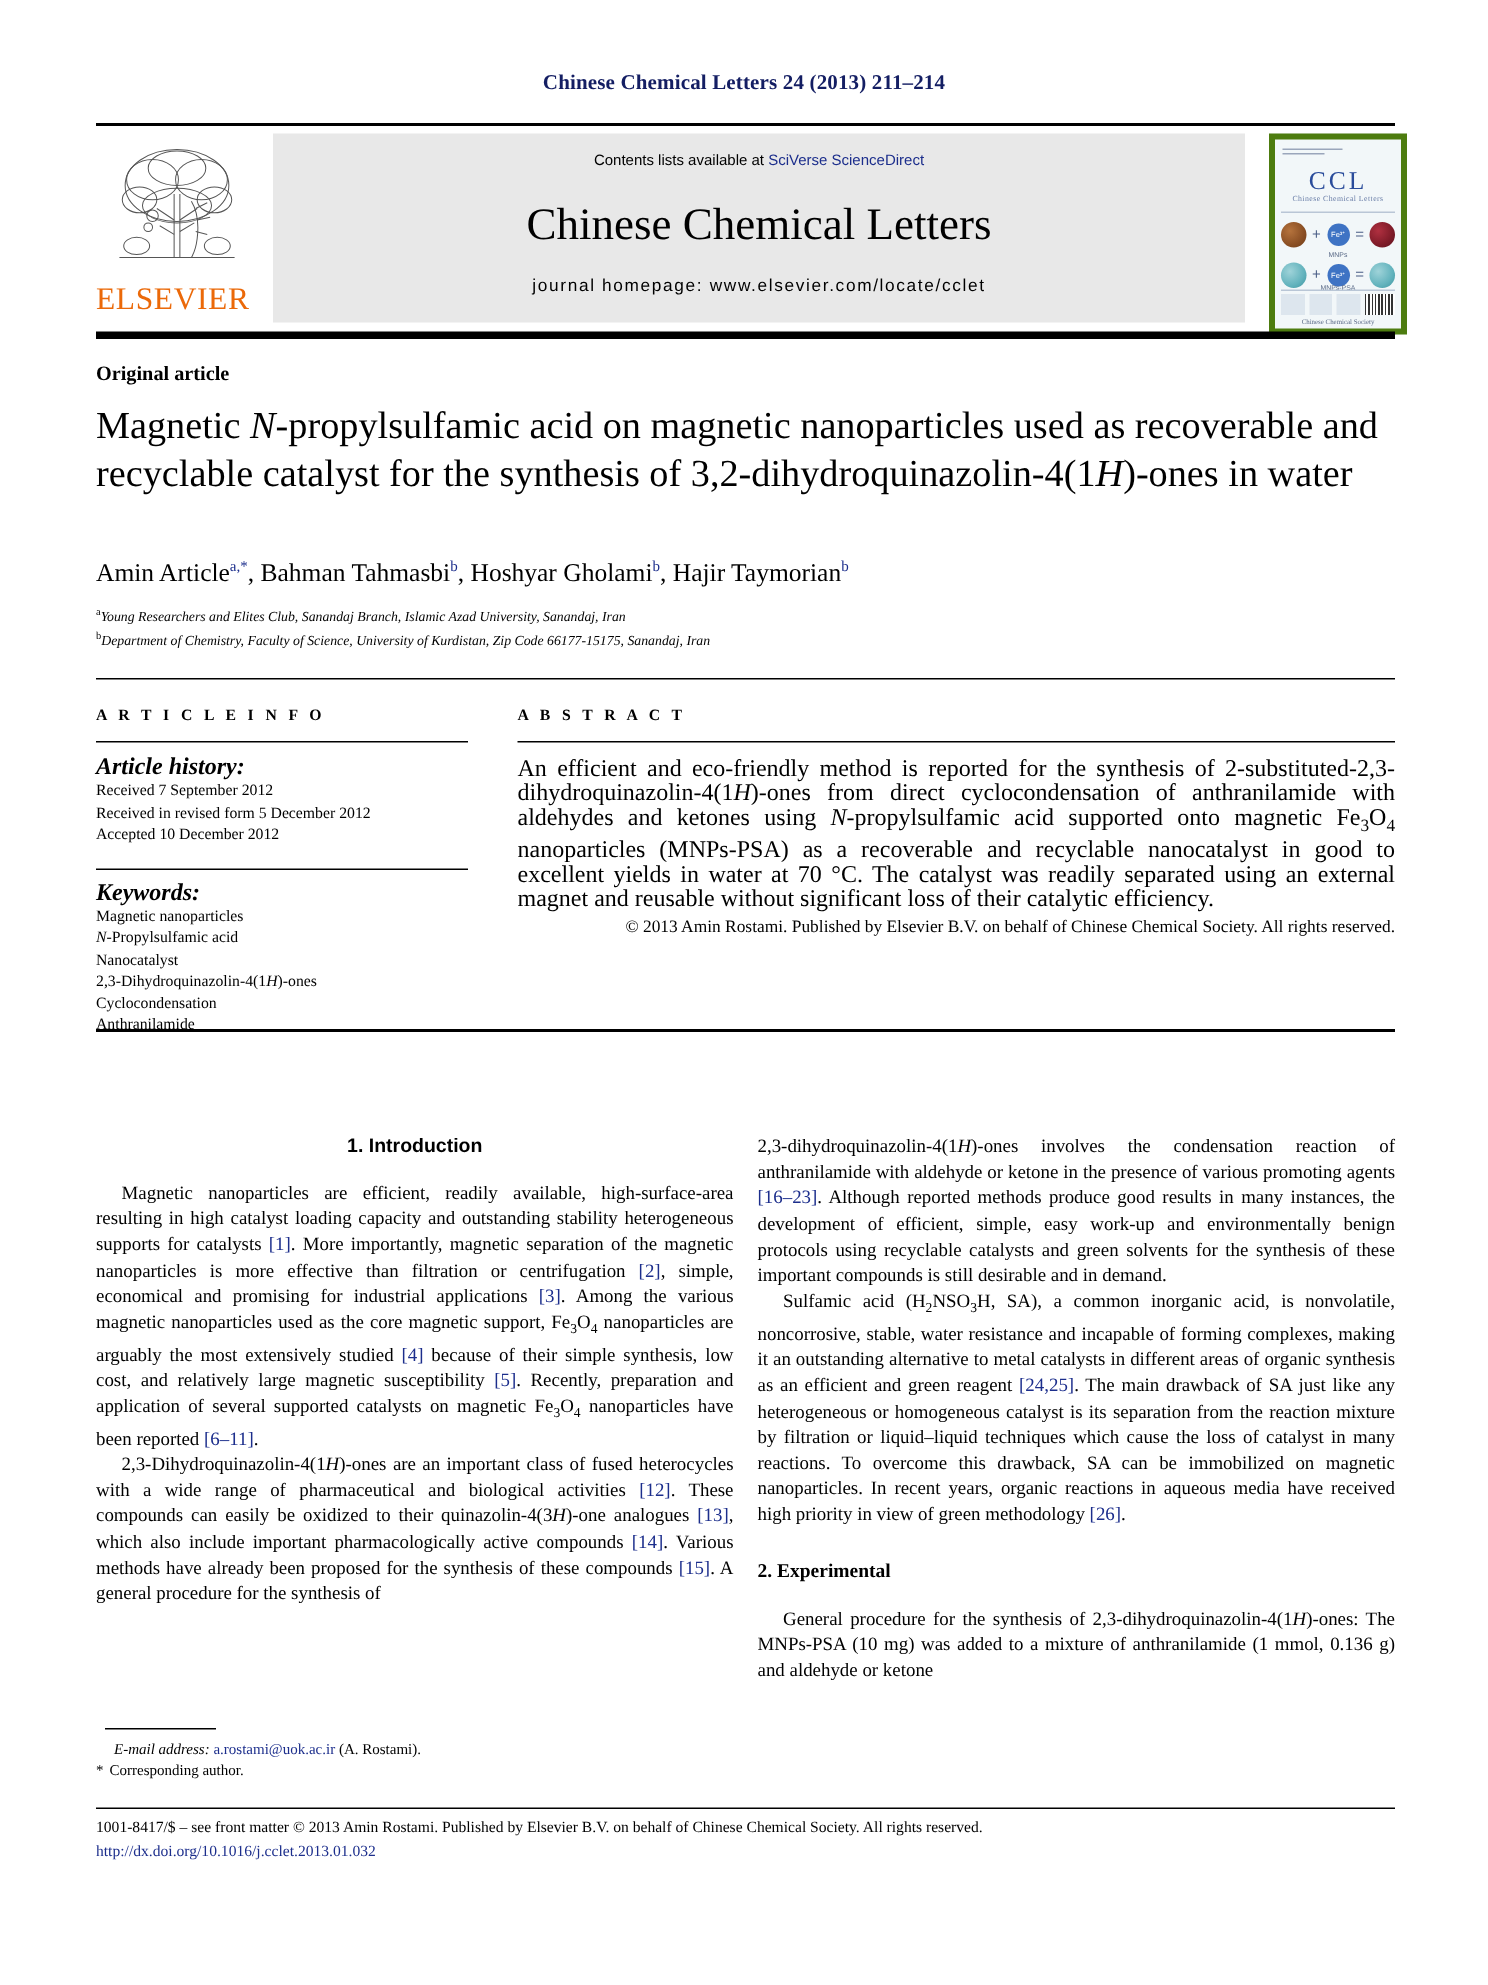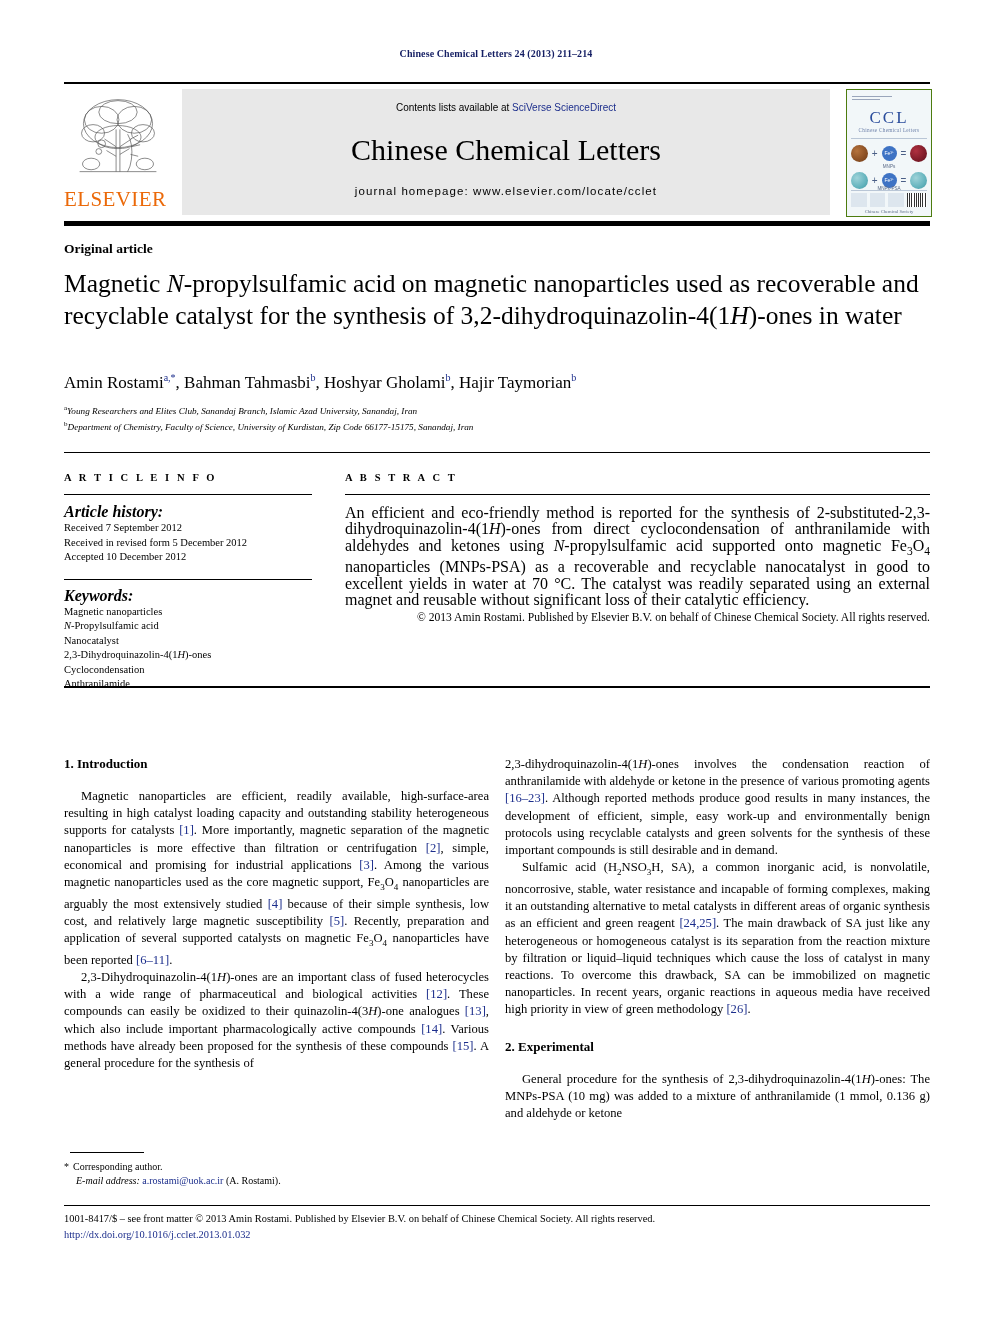--- a/index.html
+++ b/index.html
@@ -23,21 +23,21 @@
   }
 
   
   .running-head {
     position: absolute;
     left: 0; top: 48px;
     width: 992px;
     text-align: center;
     font-family: "Liberation Serif", serif;
     font-weight: bold;
-    font-size: 10px;
+    font-size: 14px;
     color: #141e63;
     letter-spacing: 0.1px;
   }
 
   
   .rule-top {
     position: absolute;
     left: 64px; top: 82px;
     width: 866px; height: 2px;
     background: #000;
@@ -104,21 +104,21 @@
     font-size: 11.5px;
     letter-spacing: 1.1px;
     color: #000;
   }
 
   
   .cover-thumb {
     position: absolute;
     left: 782px; top: 0;
     width: 84px; height: 126px;
-    border: 1px solid #4d7c0f;
+    border: 4px solid #4d7c0f;
     background: #f2f7f9;
     overflow: hidden;
   }
   .cover-inner { position:absolute; left:0; top:0; width:84px; height:126px; }
   .cc-title {
     position: absolute; left: 0; top: 18px; width: 84px;
     text-align: center; font-family: "Liberation Serif", serif;
     font-size: 17px; letter-spacing: 2px; color: #2a4c9b; font-weight: normal;
   }
   .cc-sub {
@@ -263,24 +263,25 @@
     position: absolute;
     left: 64px; top: 756px;
     width: 425px;
   }
   .col-right {
     position: absolute;
     left: 505px; top: 756px;
     width: 425px;
   }
   .sec-title {
-    font-family: Liberation Serif, serif;
+    font-family: Liberation Sans, sans-serif;
     font-weight: bold;
     font-size: 13px;
     margin: 0 0 16px 0;
+    text-align: center;
   }
   .sec-title2 {
     font-family: "Liberation Serif", serif;
     font-weight: bold;
     font-size: 13px;
     margin: 20px 0 16px 0;
   }
   p.body {
     margin: 0;
     font-family: "Liberation Serif", serif;
@@ -419,21 +420,21 @@
     </div>
   </div>
 
   <div class="rule-thick"></div>
 
   <div class="article-type">Original article</div>
 
   <div class="article-title"><span>Magnetic </span><span class="ital">N</span><span>-propylsulfamic acid on magnetic nanoparticles used as recoverable and recyclable catalyst for the synthesis of 3,2-dihydroquinazolin-4(1</span><span class="ital">H</span><span>)-ones in water</span></div>
 
   <div class="authors">
-    <span>Amin Rostami</span><sup>a,*</sup>, <span>Bahman Tahmasbi</span><sup>b</sup>, <span>Hoshyar Gholami</span><sup>b</sup>, <span>Hajir Taymorian</span><sup>b</sup>
+    <span>Amin Article</span><sup>a,*</sup>, <span>Bahman Tahmasbi</span><sup>b</sup>, <span>Hoshyar Gholami</span><sup>b</sup>, <span>Hajir Taymorian</span><sup>b</sup>
   </div>
 
   <div class="affil">
     <div><sup>a</sup><span>Young Researchers and Elites Club, Sanandaj Branch, Islamic Azad University, Sanandaj, Iran</span></div>
     <div><sup>b</sup><span>Department of Chemistry, Faculty of Science, University of Kurdistan, Zip Code 66177-15175, Sanandaj, Iran</span></div>
   </div>
 
   <div class="rule-info-top"></div>
 
   <div class="info-col">
@@ -470,21 +471,21 @@
 
   <div class="col-right">
     <p class="body" style="text-indent:0">2,3-dihydroquinazolin-4(1<span class="ital">H</span>)-ones involves the condensation reaction of anthranilamide with aldehyde or ketone in the presence of various promoting agents <span class="ref">[16–23]</span>. Although reported methods produce good results in many instances, the development of efficient, simple, easy work-up and environmentally benign protocols using recyclable catalysts and green solvents for the synthesis of these important compounds is still desirable and in demand.</p>
     <p class="body">Sulfamic acid (H<sub>2</sub>NSO<sub>3</sub>H, SA), a common inorganic acid, is nonvolatile, noncorrosive, stable, water resistance and incapable of forming complexes, making it an outstanding alternative to metal catalysts in different areas of organic synthesis as an efficient and green reagent <span class="ref">[24,25]</span>. The main drawback of SA just like any heterogeneous or homogeneous catalyst is its separation from the reaction mixture by filtration or liquid–liquid techniques which cause the loss of catalyst in many reactions. To overcome this drawback, SA can be immobilized on magnetic nanoparticles. In recent years, organic reactions in aqueous media have received high priority in view of green methodology <span class="ref">[26]</span>.</p>
     <div class="sec-title2">2.  Experimental</div>
     <p class="body">General procedure for the synthesis of 2,3-dihydroquinazolin-4(1<span class="ital">H</span>)-ones: The MNPs-PSA (10&nbsp;mg) was added to a mixture of anthranilamide (1&nbsp;mmol, 0.136&nbsp;g) and aldehyde or ketone</p>
   </div>
 
   <div class="fn-rule"></div>
   <div class="footnote">
+    <div style="padding-left:12px"><span class="em">E-mail address:</span> <span class="mailto">a.rostami@uok.ac.ir</span> <span>(A. Rostami).</span></div>
     <div><span class="star">*</span><span>Corresponding author.</span></div>
-    <div style="padding-left:12px"><span class="em">E-mail address:</span> <span class="mailto">a.rostami@uok.ac.ir</span> <span>(A. Rostami).</span></div>
   </div>
 
   <div class="foot-rule"></div>
   <div class="foot-copy">1001-8417/$ – see front matter © 2013 Amin Rostami. Published by Elsevier B.V. on behalf of Chinese Chemical Society. All rights reserved.</div>
   <div class="foot-doi">http://dx.doi.org/10.1016/j.cclet.2013.01.032</div>
 
 </div>
 
 </body></html>

